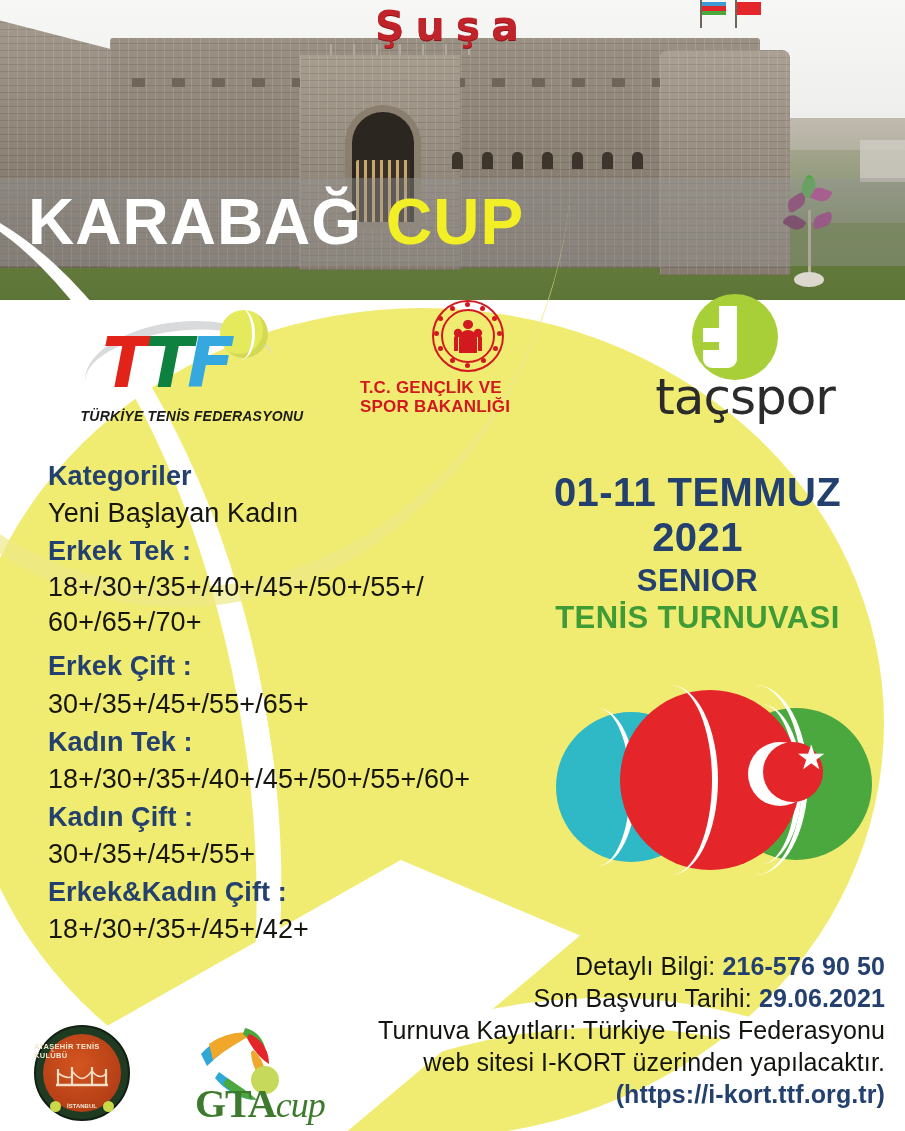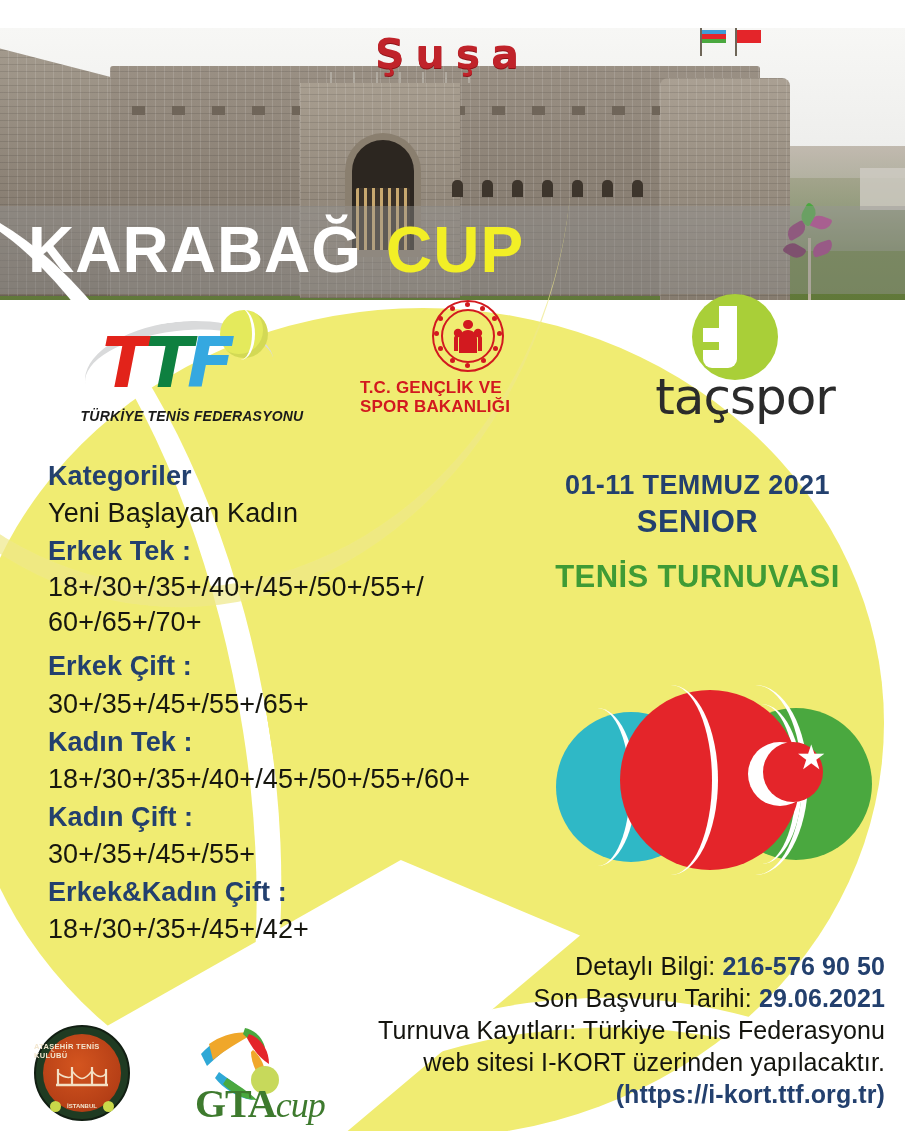--- a/index.html
+++ b/index.html
@@ -9,21 +9,21 @@
     font-family:"Liberation Sans", sans-serif;
     overflow:hidden; position:relative;
   }
 
   
   #poster{ position:absolute; inset:0; background:#ffffff; overflow:hidden; }
 
   
   .photo{
     position:absolute; left:0; top:0; width:905px; height:300px;
-    overflow:hidden; background:#e9e9e7;margin-top:28px;
+    overflow:hidden; background:#e9e9e7;
   }
   .sky{
     position:absolute; left:0; top:0; width:905px; height:175px;
     background:linear-gradient(#f7f7f5 0%, #eeeeec 70%, #e3e3df 100%);
   }
   .hillside{
     position:absolute; left:0; top:150px; width:905px; height:150px;
     background:linear-gradient(#7b8c52 0%, #69803f 35%, #5d7537 100%);
   }
   
@@ -226,23 +226,23 @@
     color:#23406e; font-weight:bold; font-size:27px; line-height:1.38;
     letter-spacing:.1px;
   }
   .cat-p{
     color:#16160f; font-size:27px; line-height:1.4; letter-spacing:.1px;
   }
   .cat-p.tight{ line-height:1.3; }
 
   
   .titleblk{ position:absolute; left:505px; top:470px; width:385px; text-align:center; }
-  .t-date{ color:#23406e; font-weight:bold; font-size:27px; letter-spacing:.4px;text-align:center; }
+  .t-date{ color:#23406e; font-weight:bold; font-size:40px; letter-spacing:.4px;text-align:center; }
   .t-senior{ color:#23406e; font-weight:bold; font-size:31px; margin-top:3px; letter-spacing:.4px; }
-  .t-tourn{ color:#3f9b35; font-weight:bold; font-size:31px; margin-top:19px; letter-spacing:.4px; }
+  .t-tourn{ color:#3f9b35; font-weight:bold; font-size:31px; margin-top:1px; letter-spacing:.4px; }
 
   
   .balls{ position:absolute; left:550px; top:690px; width:330px; height:215px; }
   .bl{ position:absolute; border-radius:50%; }
   .bl-cyan{ left:6px; top:22px; width:150px; height:150px; background:#2fb8c6; }
   .bl-green{ left:170px; top:18px; width:152px; height:152px; background:#4aa83f; }
   .bl-red{ left:70px; top:0; width:180px; height:180px; background:#e4252a; }
   .bl-seam{
     position:absolute; border-right:6px solid #ffffff;
     border-radius:0 55% 55% 0/0 50% 50% 0;

